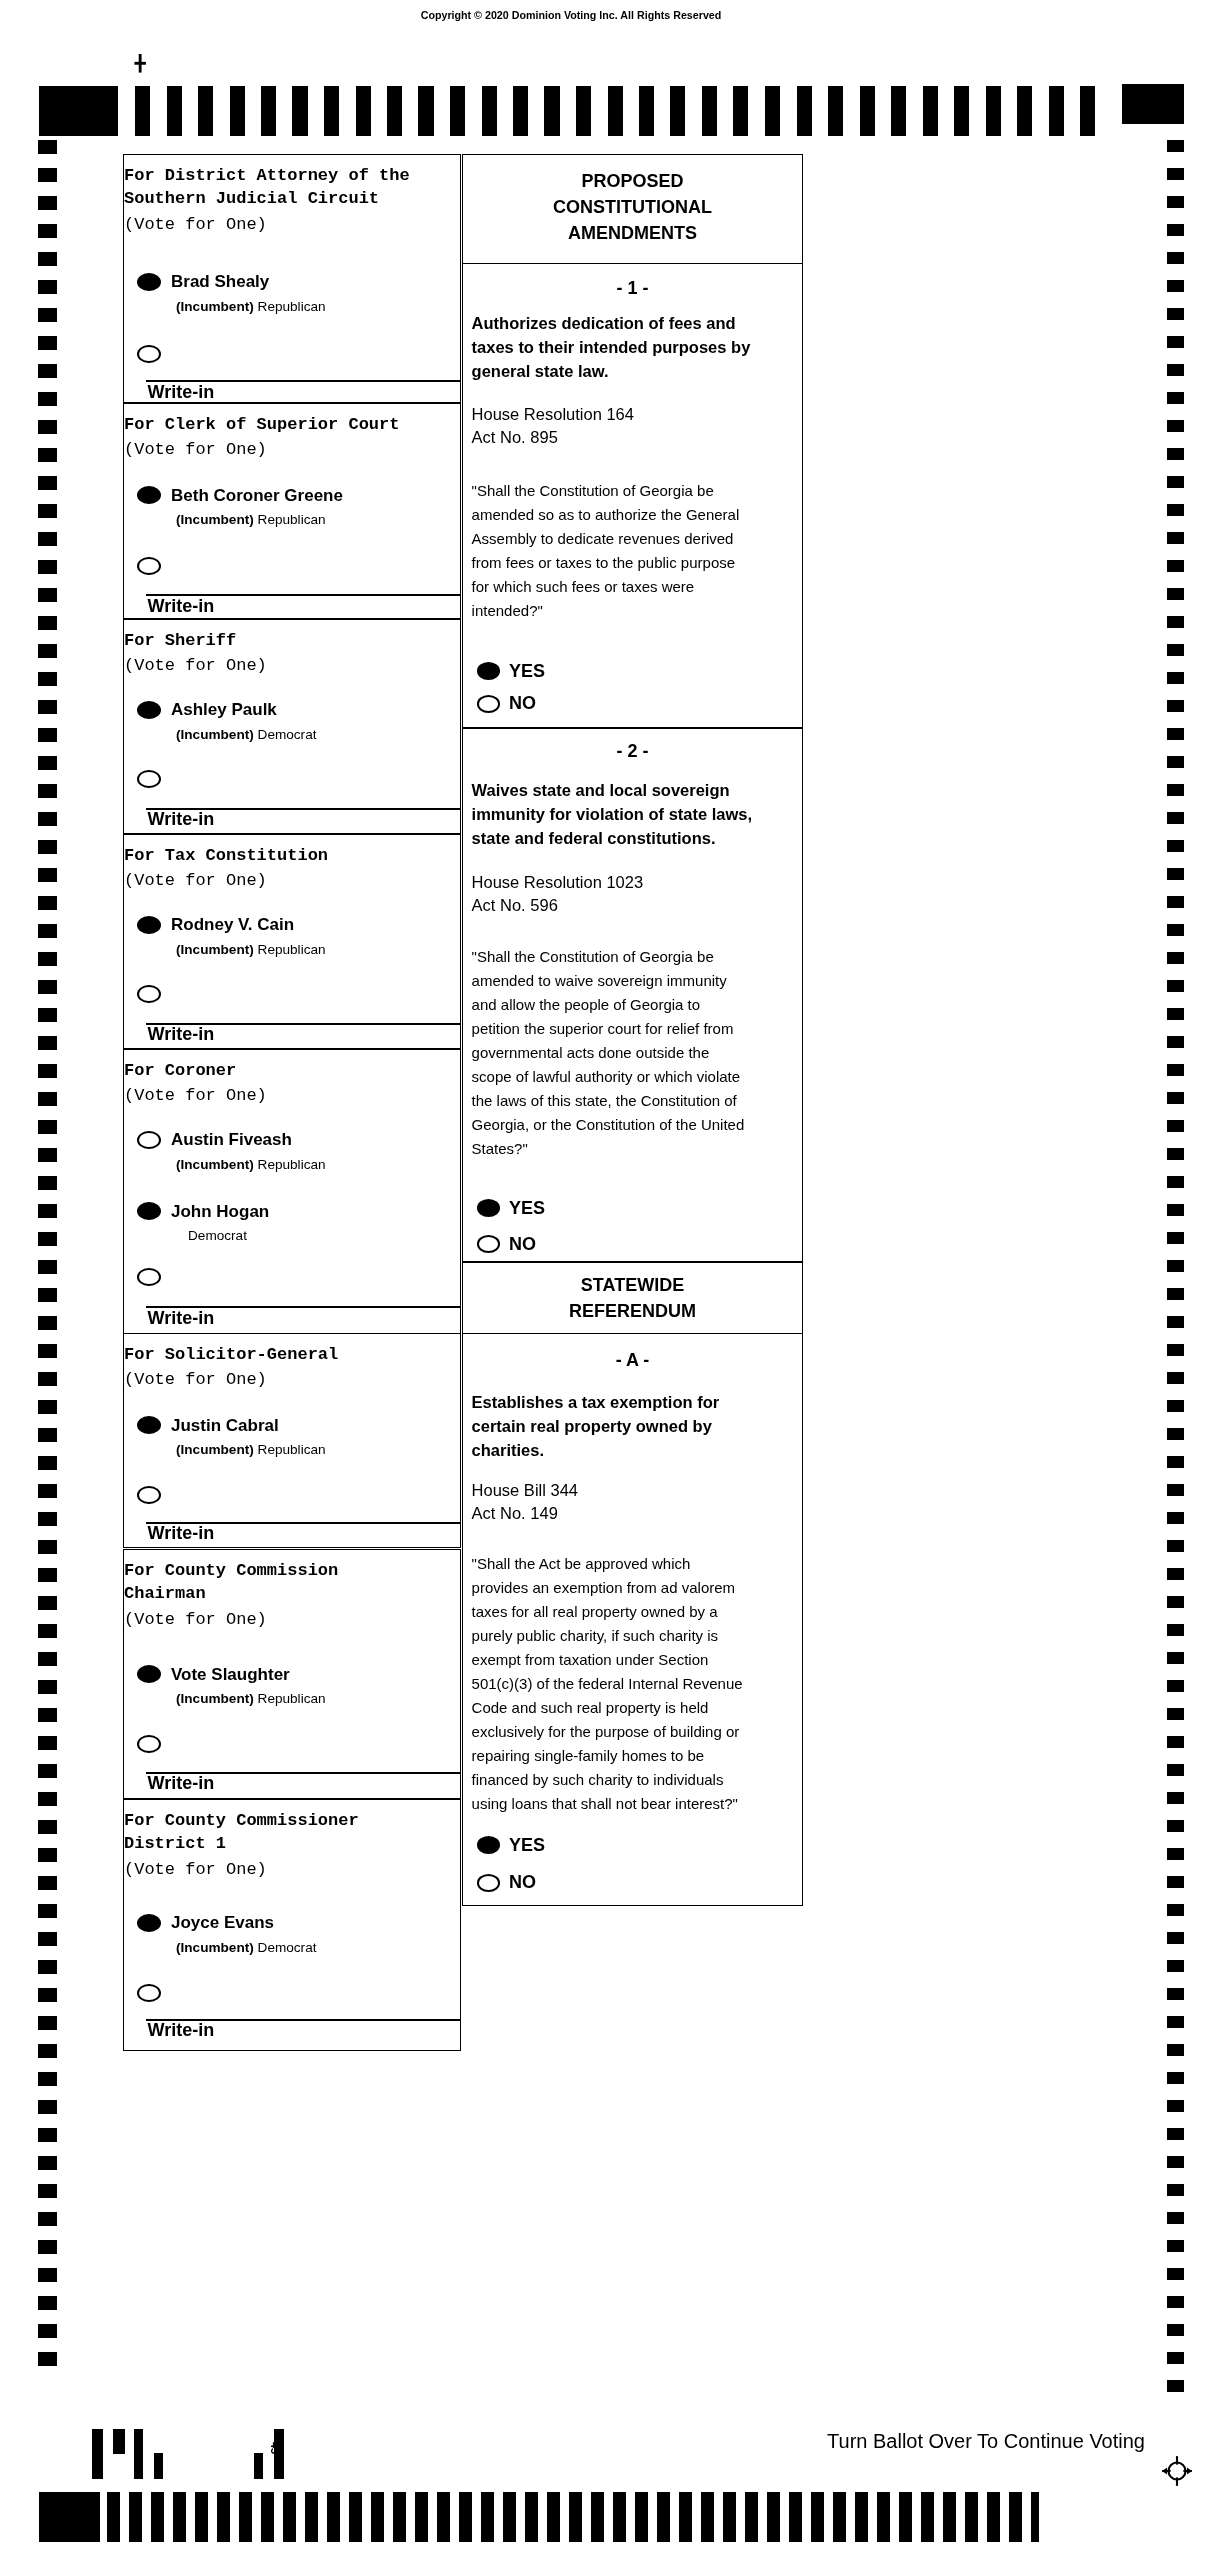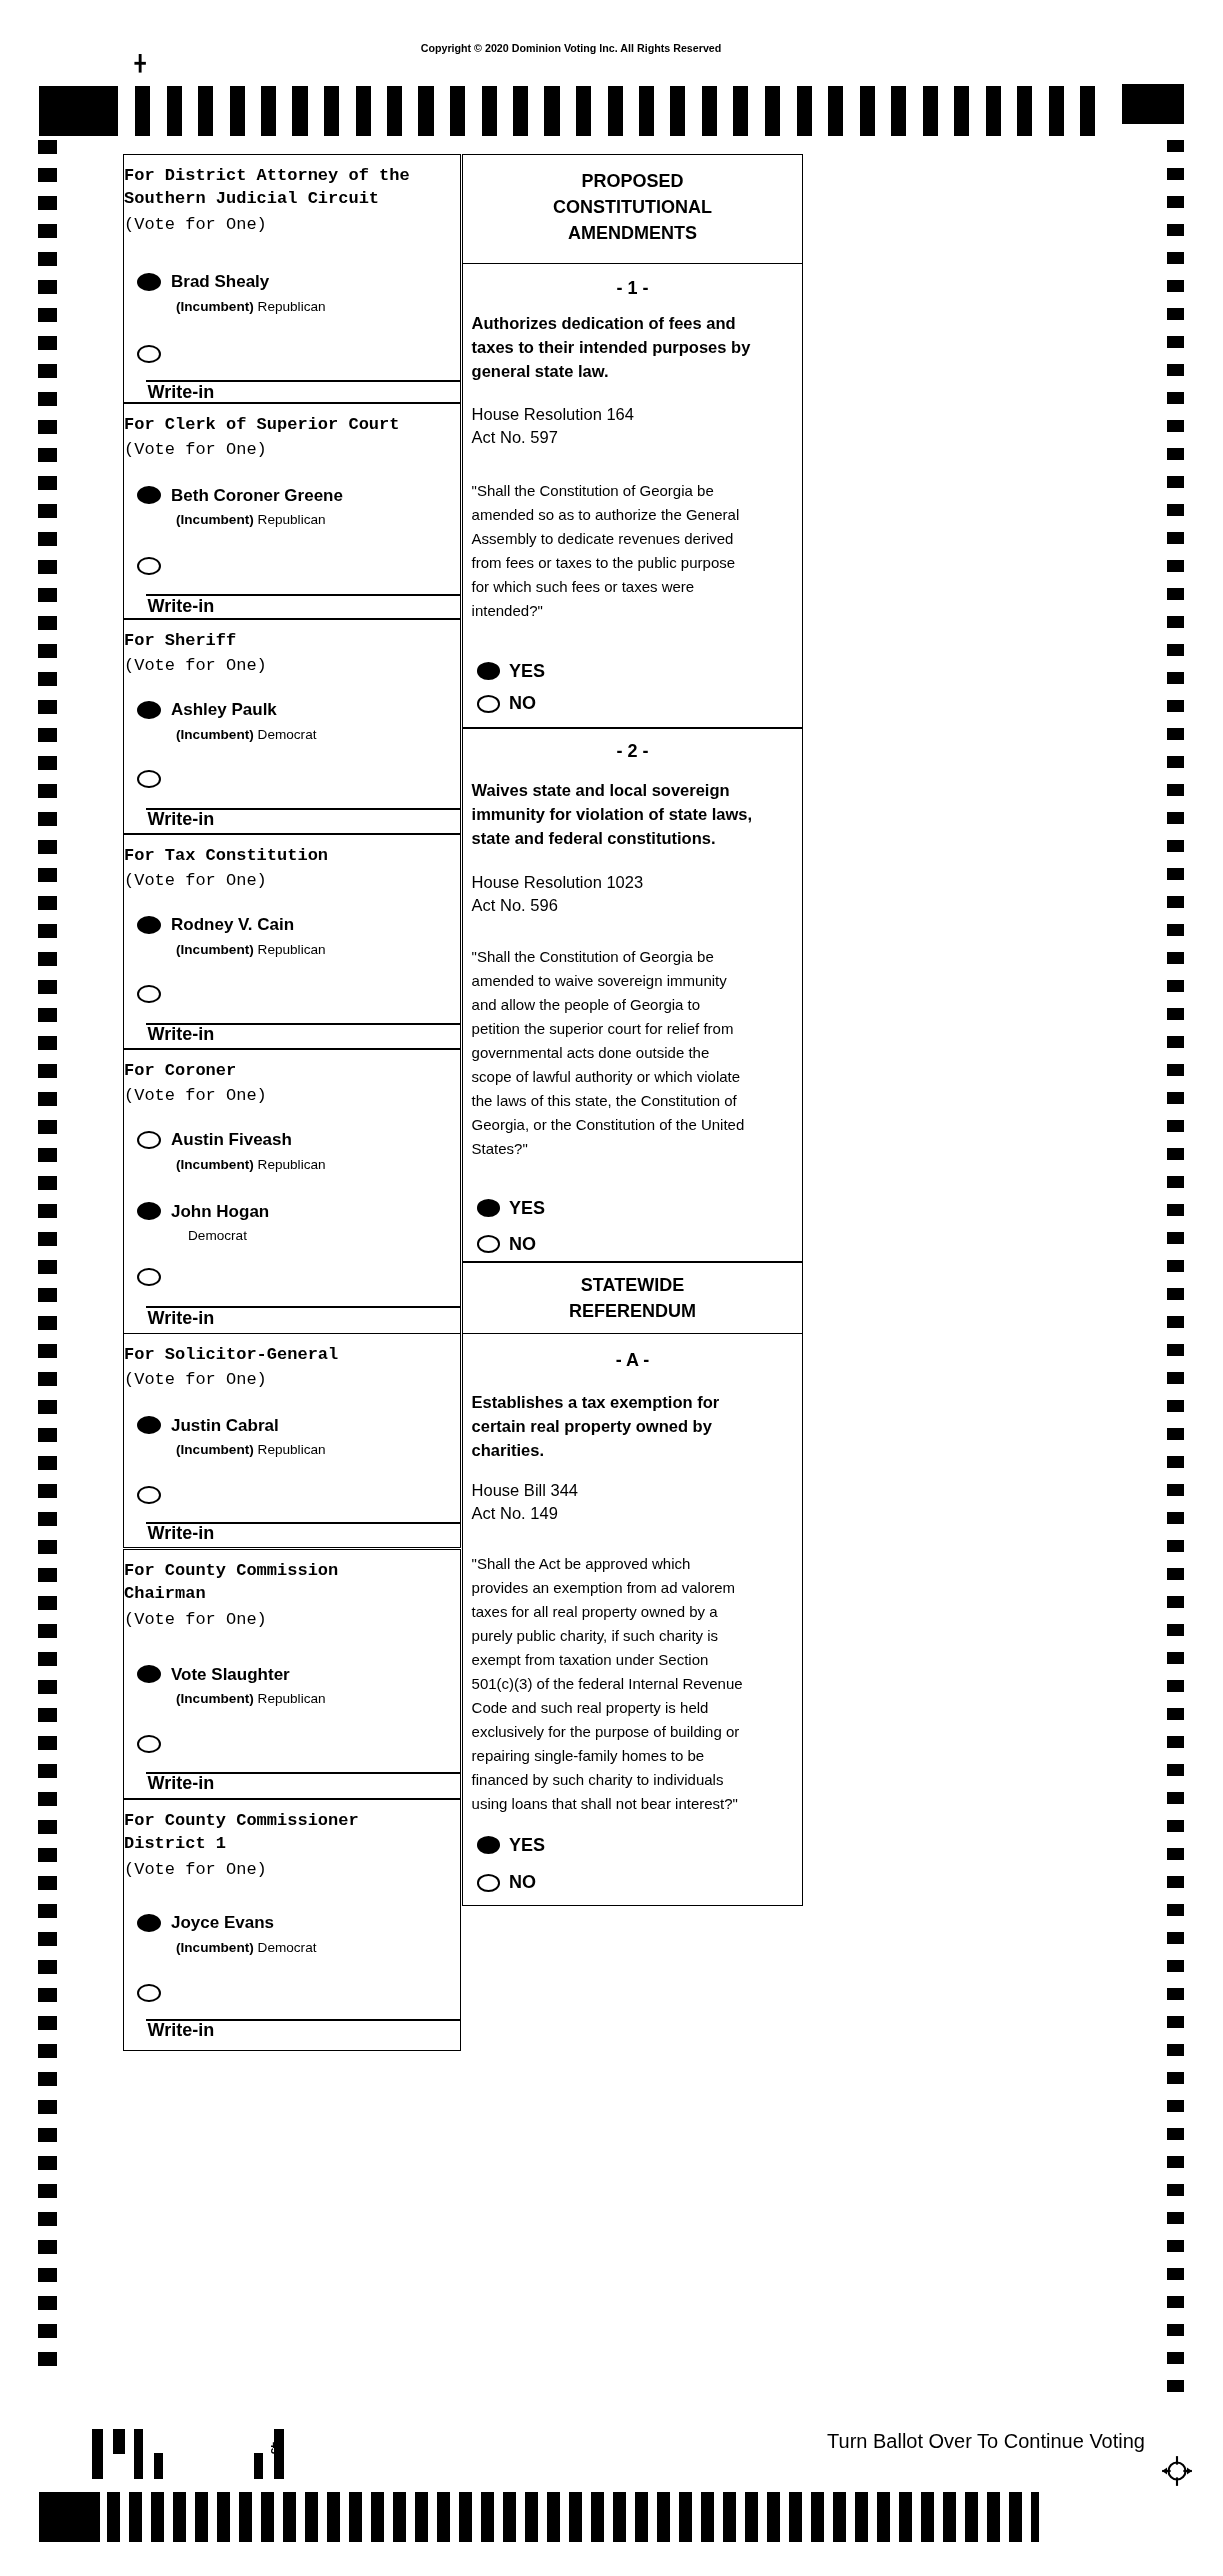--- a/index.html
+++ b/index.html
@@ -16,21 +16,21 @@
   .block-tl{left:39px;top:86px;width:79px;height:50px;background:#000;}
   .block-tr{left:1122px;top:84px;width:62px;height:40px;background:#000;}
   .band-bottom-bars{left:107px;top:2492px;width:932px;height:50px;
     background:repeating-linear-gradient(90deg,#000 0 13px,rgba(0,0,0,0) 13px 22px);}
   .block-bl{left:39px;top:2492px;width:61px;height:50px;background:#000;}
   .col-squares-left{left:38px;top:140px;width:19.3px;height:2230px;
     background:repeating-linear-gradient(180deg,#000 0 13.6px,rgba(0,0,0,0) 13.6px 28px);}
   .col-squares-right{left:1167px;top:140px;width:17px;height:2258px;
     background:repeating-linear-gradient(180deg,#000 0 12px,rgba(0,0,0,0) 12px 28px);}
 
-  .copyright{left:0;top:8.6px;width:1142px;text-align:center;font-size:10.7px;font-weight:bold;margin-top:33px;}
+  .copyright{left:0;top:8.6px;width:1142px;text-align:center;font-size:10.7px;font-weight:bold;}
 
   
   .contest{position:absolute;left:123px;width:338px;border:1.4px solid #000;box-sizing:border-box;background:#fff;}
   .c-head{position:absolute;top:8.6px;left:0;right:0;text-align:left;font-family:Liberation Mono, monospace;}
   .c-title{font-size:17px;font-weight:bold;line-height:23.6px;white-space:pre-line;}
   .c-vote{font-size:17px;line-height:23px;margin-top:2px;}
   .oval{position:absolute;left:13px;width:23.6px;height:18px;border:2.1px solid #000;border-radius:50%;box-sizing:border-box;background:#fff;}
   .oval.filled{background:#000;}
   .cand-name{position:absolute;left:47px;font-size:17px;font-weight:bold;white-space:nowrap;}
   .cand-sub{position:absolute;left:52px;font-size:13.6px;white-space:nowrap;}
@@ -184,21 +184,21 @@
 CONSTITUTIONAL
 AMENDMENTS</div>
   </div>
 
   <div class="mbox" style="top:263px;height:465px">
     <div class="m-number" style="top:14.3px">- 1 -</div>
     <div class="m-summary" style="top:47px">Authorizes dedication of fees and
 taxes to their intended purposes by
 general state law.</div>
     <div class="m-refs" style="top:139px">House Resolution 164
-Act No. 597</div>
+Act No. 895</div>
     <div class="m-question" style="top:215px">"Shall the Constitution of Georgia be
 amended so as to authorize the General
 Assembly to dedicate revenues derived
 from fees or taxes to the public purpose
 for which such fees or taxes were
 intended?"</div>
     <div class="oval filled yn-oval" style="top:398px"></div>
     <div class="yn-label" style="top:397px">YES</div>
     <div class="oval yn-oval" style="top:431px"></div>
     <div class="yn-label" style="top:429px">NO</div>

